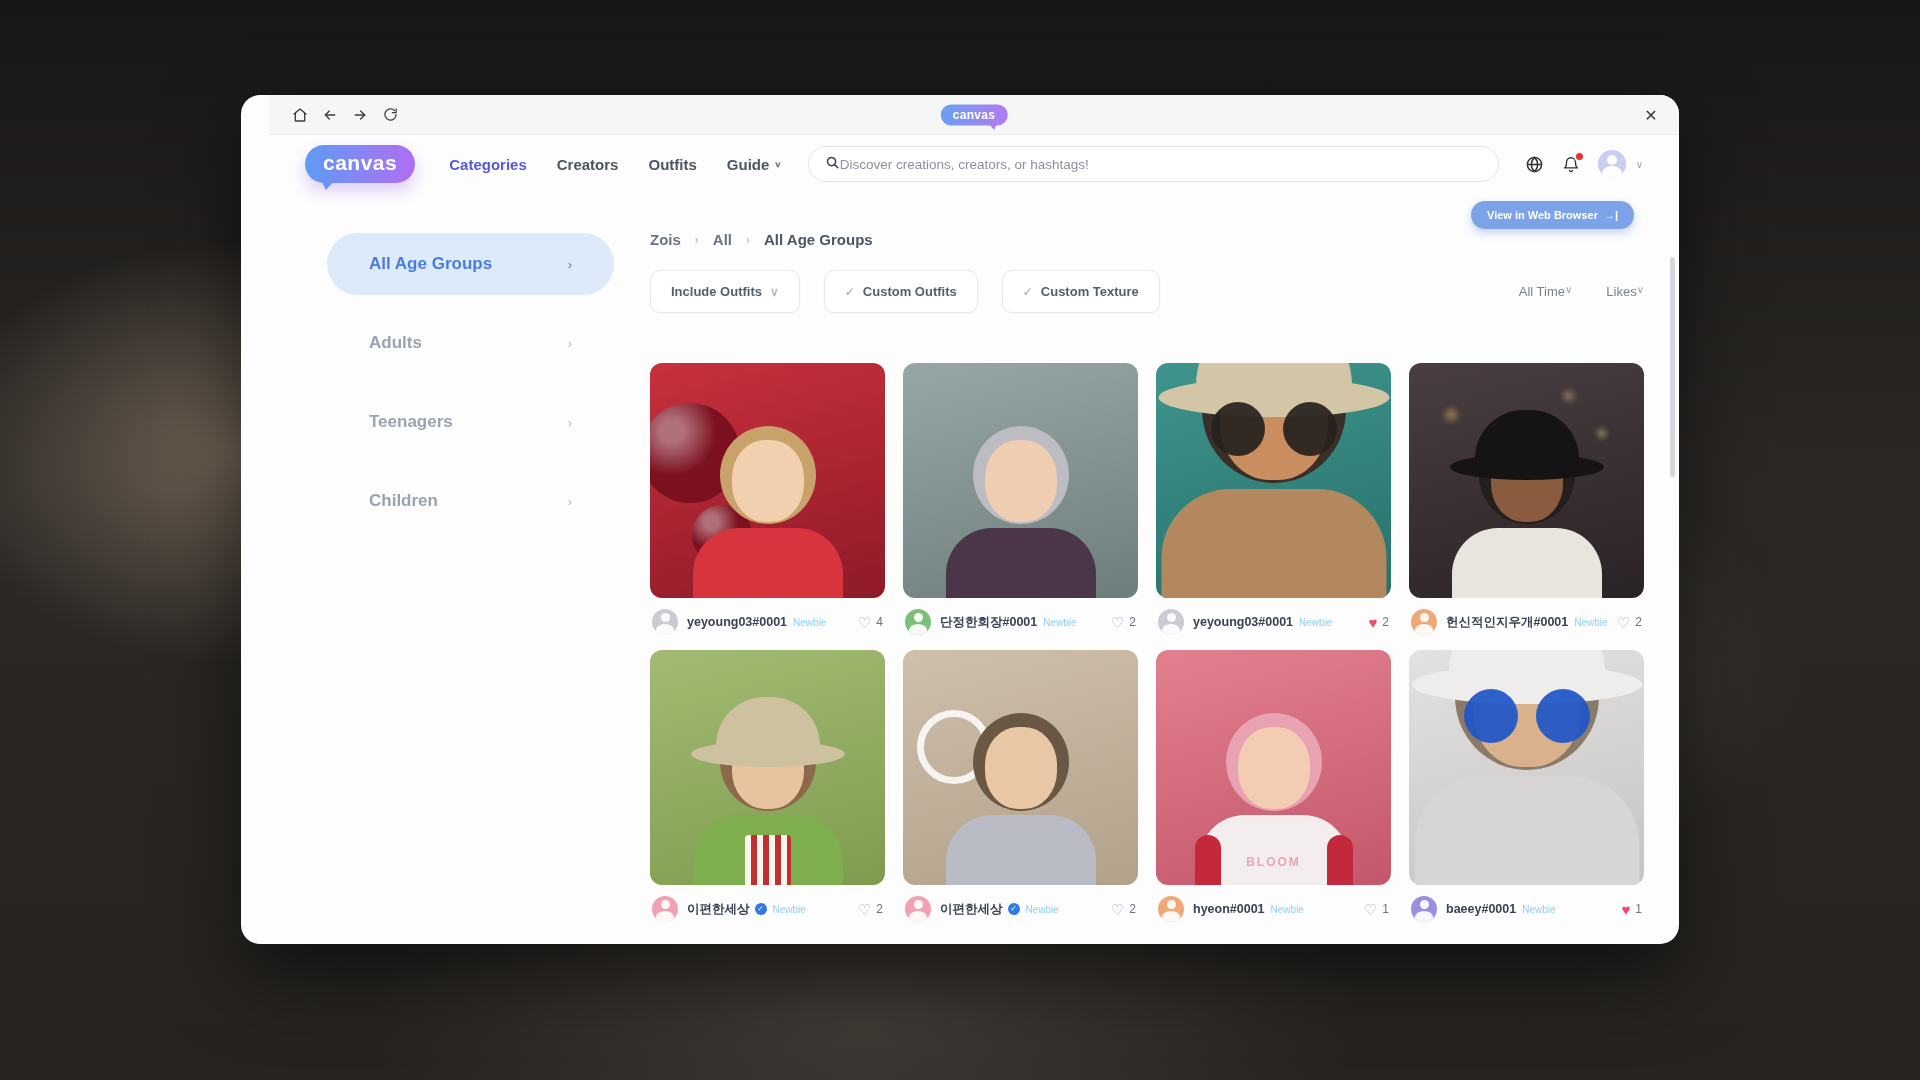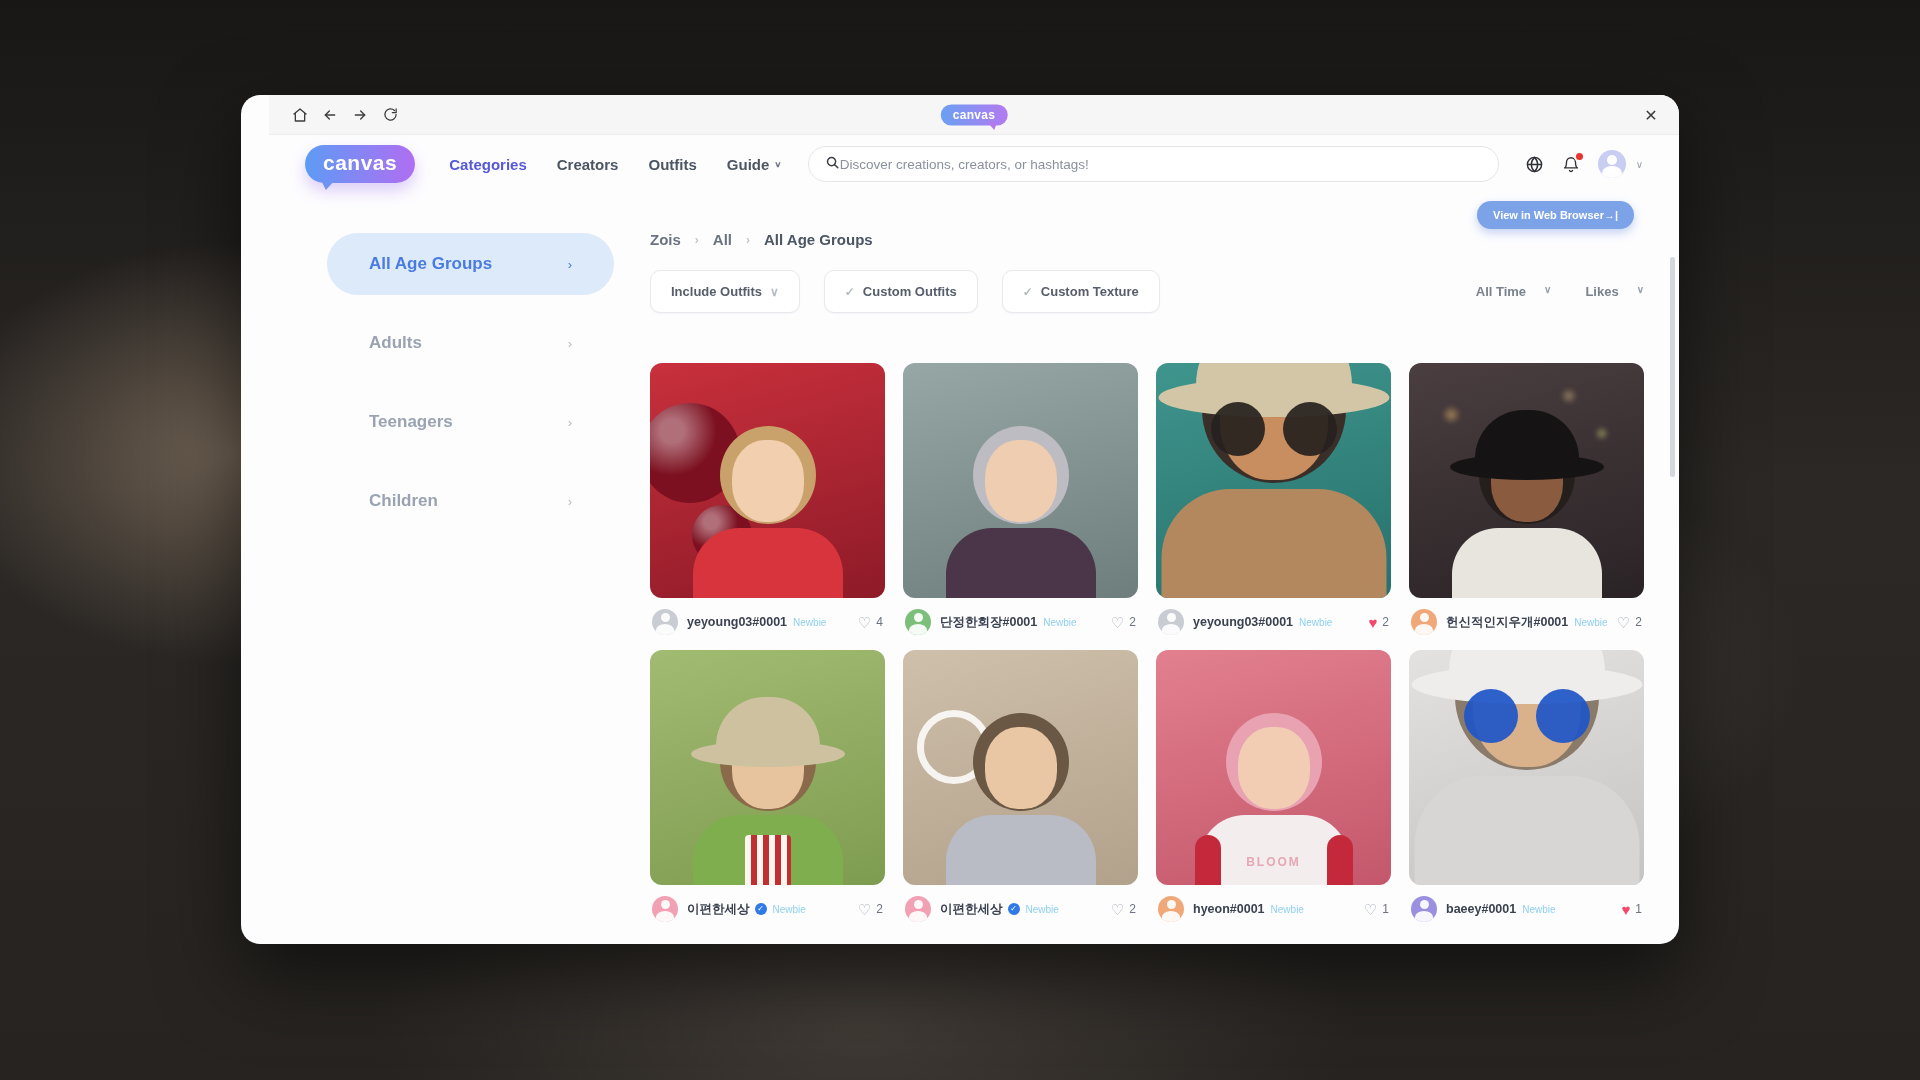--- a/index.html
+++ b/index.html
@@ -61,21 +61,21 @@
   .icon-btn { position:relative; cursor:pointer; display:flex; align-items:center; }
   .bell-dot { position:absolute; top:-4px; right:-5px; width:11px; height:11px; background:#e8342c; border-radius:50%; border:2px solid #fdfdfe; }
   .nav-avatar { width:28px; height:28px; border-radius:50%; background:#c9cdf2; position:relative; overflow:hidden; cursor:pointer; }
   .nav-avatar::before { content:""; position:absolute; left:9px; top:5px; width:10px; height:10px; border-radius:50%; background:#fff; }
   .nav-avatar::after { content:""; position:absolute; left:4px; top:16px; width:20px; height:14px; border-radius:50% 50% 0 0; background:#fff; }
   .nav-caret { font-size:10px; color:#9aa0ab; margin-left:-8px; cursor:pointer; }
 
   
   .web-browser-btn {
     position:absolute; right:45px; top:106px; background:#7ca2e8; color:#fff; font-size:11px; font-weight:bold;
-    padding:8px 16px; border-radius:16px; cursor:pointer; display:flex; align-items:center; gap:0;
+    padding:8px 16px; border-radius:16px; cursor:pointer; display:flex; align-items:center; gap:6px;
     box-shadow:0 4px 10px rgba(90,130,220,.35);
   }
   .scrollbar-thumb { position:absolute; right:4px; top:162px; width:5px; height:220px; background:#d4d7db; border-radius:3px; cursor:pointer; }
 
   
   .content { display:flex; }
   .sidebar { width:345px; padding:40px 0 0 58px; flex-shrink:0; }
   .side-item { display:flex; align-items:center; justify-content:space-between; width:287px; height:62px;
     padding:0 42px; margin-bottom:17px; border-radius:31px; cursor:pointer;
     font-size:17px; font-weight:bold; color:#9aa3b2; }
@@ -87,21 +87,21 @@
   .breadcrumb { display:flex; align-items:center; gap:14px; font-size:15px; color:#6b7280; font-weight:bold; }
   .breadcrumb .sep { color:#c3c8cf; font-size:12px; }
   .breadcrumb .current { color:#4b5563; }
 
   .filter-row { display:flex; align-items:center; margin-top:22px; }
   .chip { display:flex; align-items:center; gap:8px; background:#fff; border:1px solid #e7e9ed; border-radius:10px;
     height:43px; padding:0 20px; margin-right:24px; font-size:13px; color:#565e6b; font-weight:bold; cursor:pointer;
     box-shadow:0 1px 2px rgba(20,30,50,.04); }
   .chip .mark { color:#b4bac3; font-size:12px; }
   .sort-group { margin-left:auto; display:flex; align-items:center; gap:34px; }
-  .sort-btn { display:flex; gap:18px; font-size:13px; color:#7a828e; font-weight:bold; cursor:pointer; }
+  .sort-btn { display:flex; gap:0; font-size:13px; color:#7a828e; font-weight:normal; cursor:pointer; }
   .sort-btn .mark { font-size:10px; color:#9aa0ab; }
 
   
   .grid { margin-top:50px; display:grid; grid-template-columns:repeat(4,235px); column-gap:18px; row-gap:4px; }
   .card { width:235px; }
   .card-art { position:relative; width:235px; height:235px; border-radius:12px; overflow:hidden;
     background:linear-gradient(165deg,var(--bg1),var(--bg2)); cursor:pointer; }
   .figure { position:absolute; left:50%; bottom:-8px; width:190px; height:200px; transform:translateX(-50%); }
   .closeup .figure { transform:translateX(-50%) scale(1.5); transform-origin:50% 100%; }
   .hair { position:absolute; left:47px; top:20px; width:96px; height:98px; border-radius:50%; background:var(--hair); }

